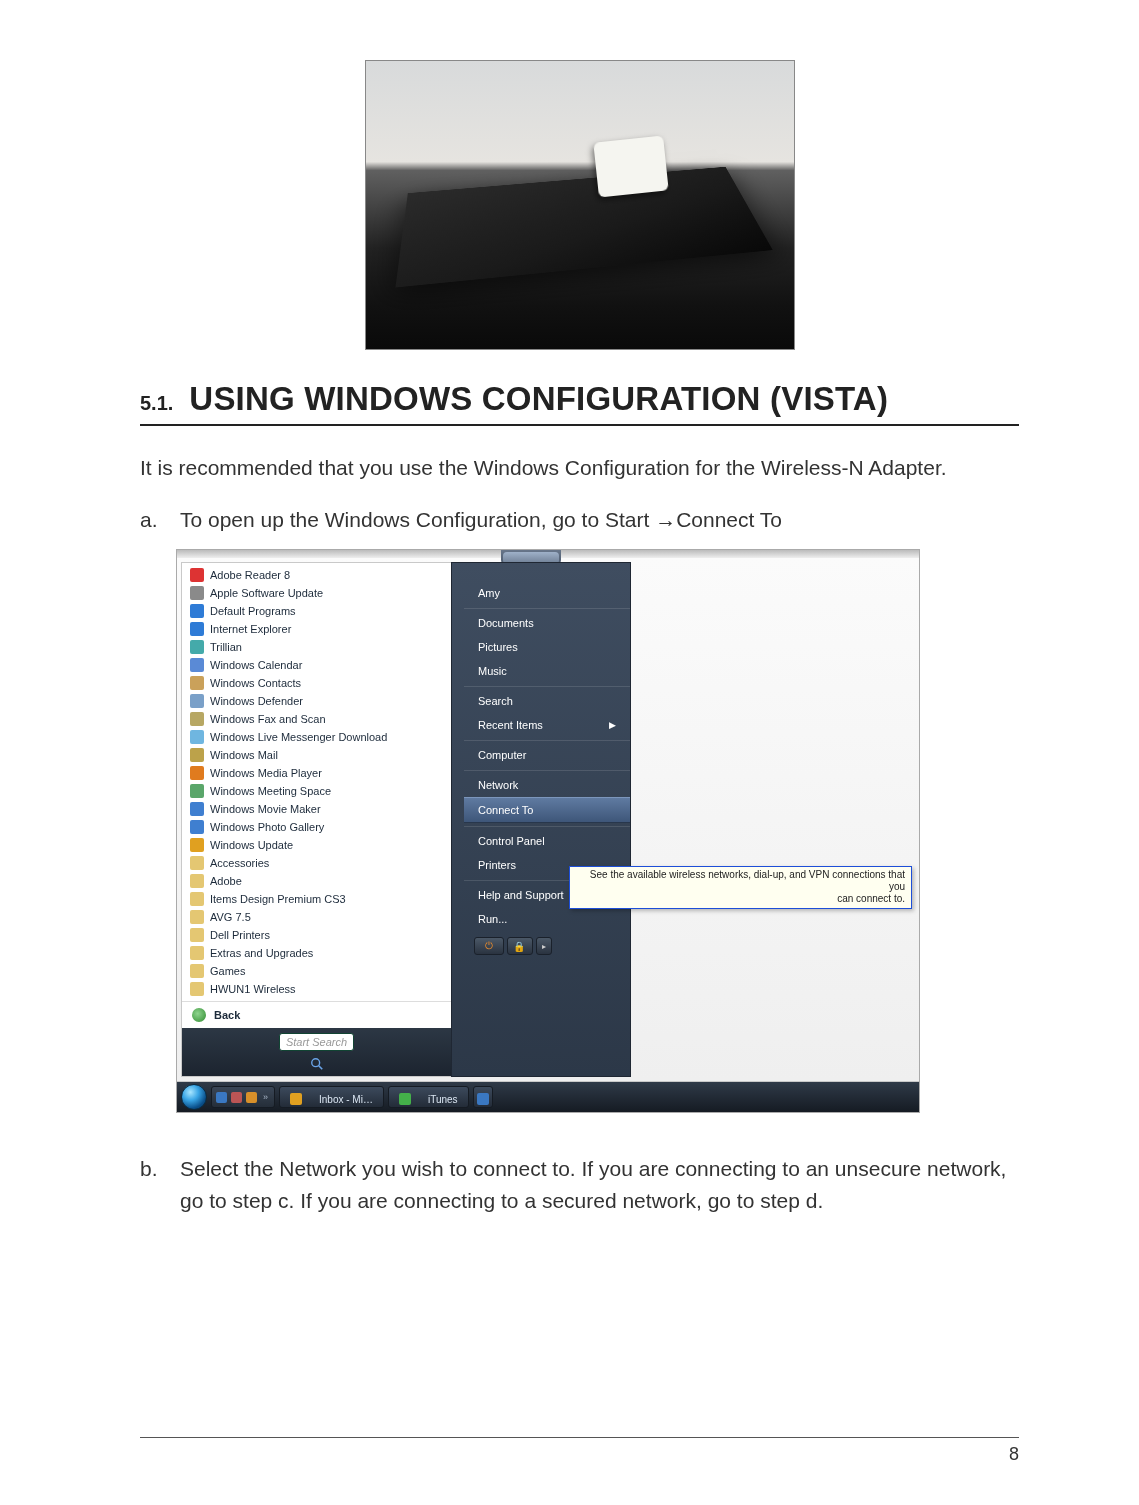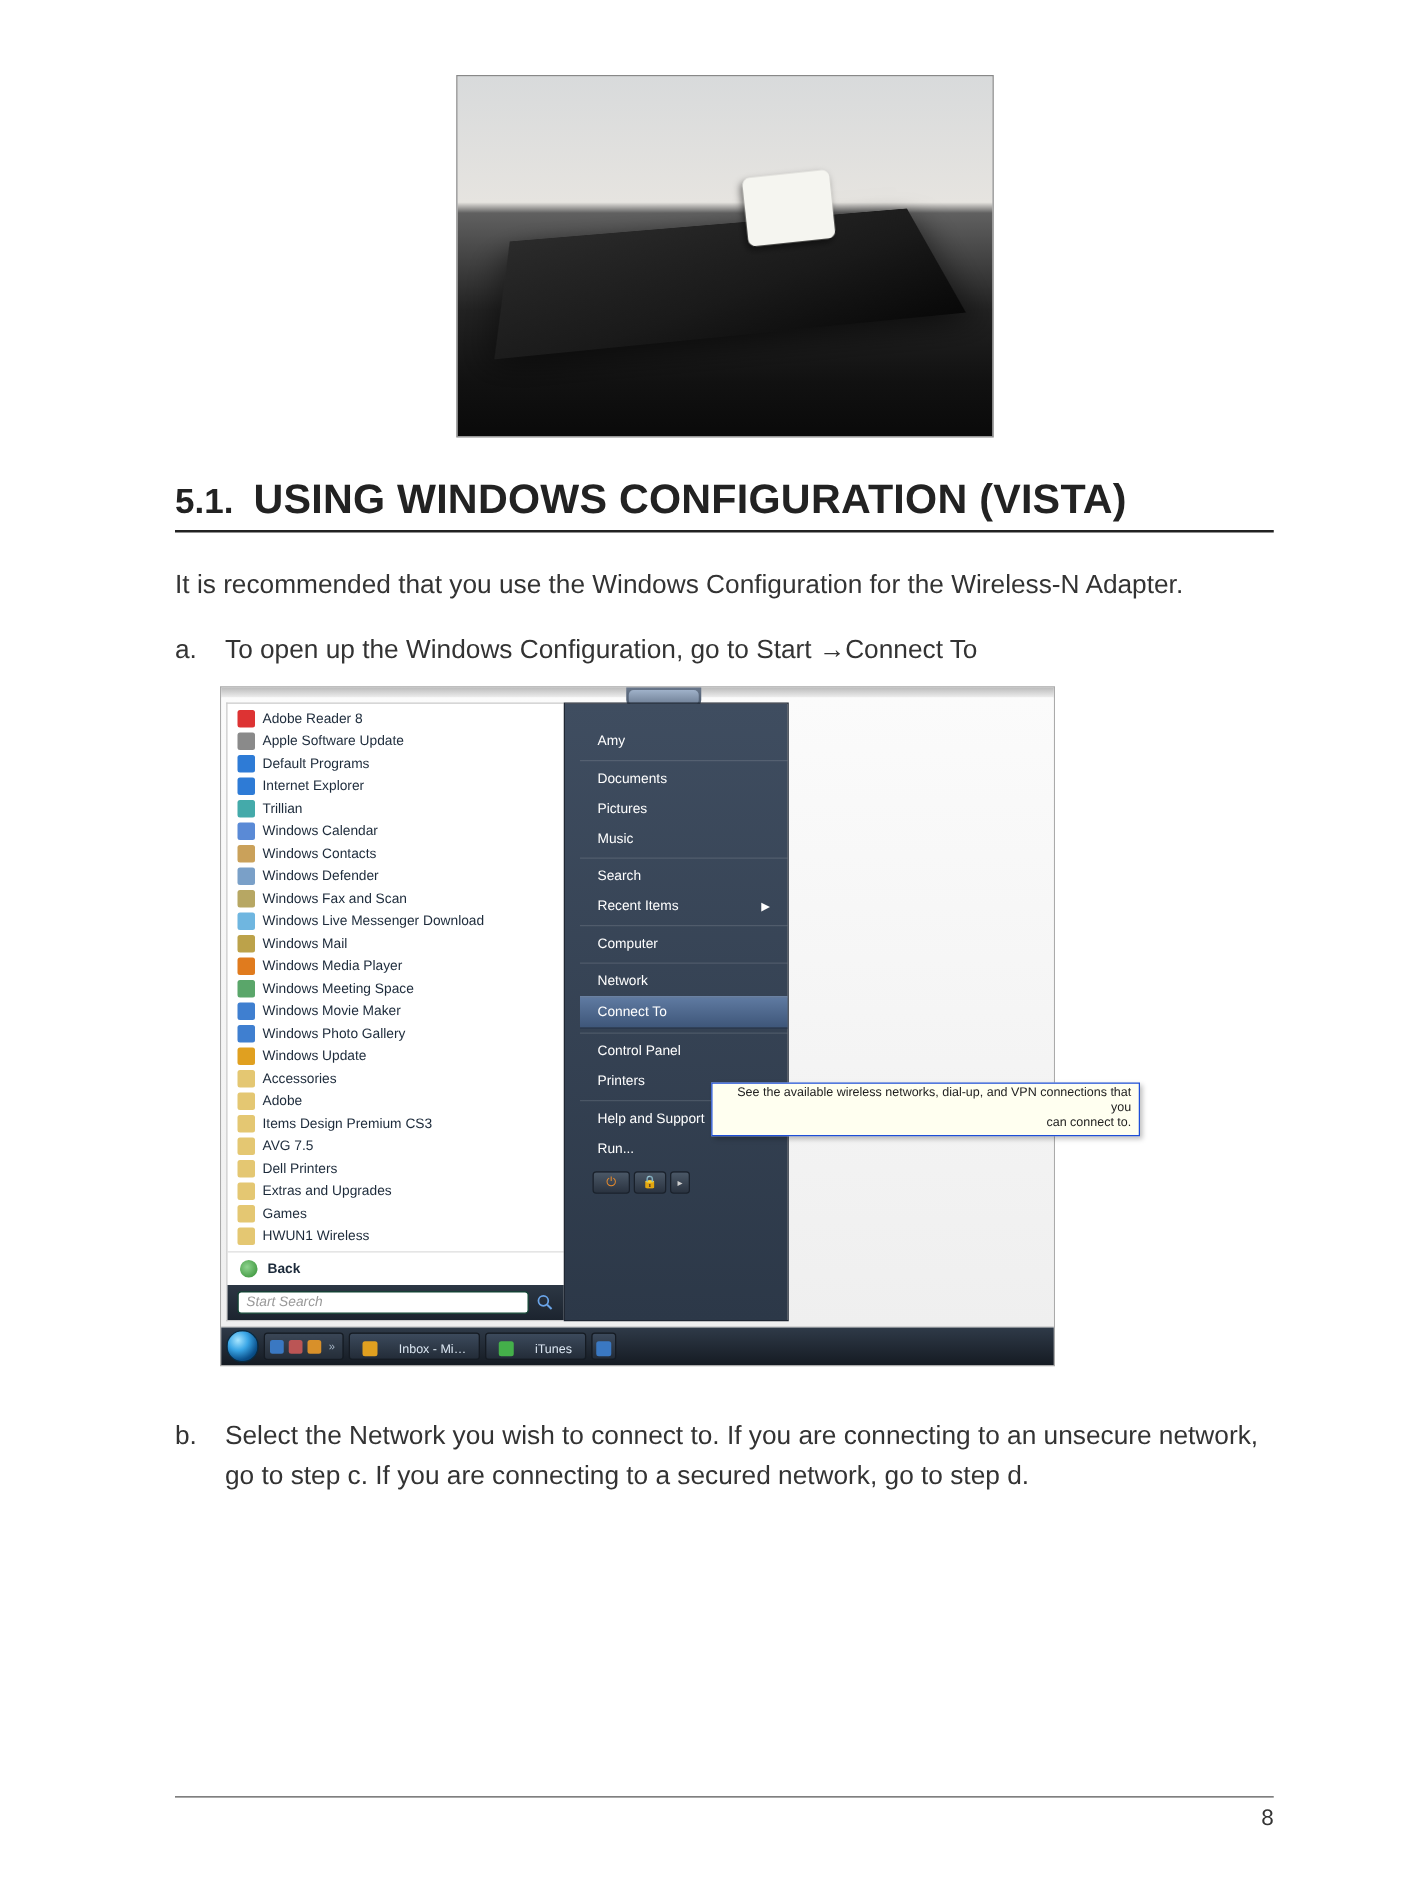--- a/index.html
+++ b/index.html
@@ -42,21 +42,21 @@
 
   .section-heading {
     display: flex;
     align-items: baseline;
     gap: 16px;
     border-bottom: 2px solid #222;
     padding-bottom: 6px;
     margin-bottom: 26px;
   }
   .section-num {
-    font-size: 28px;
+    font-size: 20px;
     font-weight: bold;
     color: #222;
   }
   .section-title {
     font-size: 33px;
     font-weight: bold;
     color: #222;
     letter-spacing: 0.2px;
   }
 
@@ -74,21 +74,21 @@
     color: #333;
     line-height: 1.5;
     margin-bottom: 14px;
   }
   .step .marker { min-width: 22px; }
   .step .text { flex: 1; }
   .arrow { font-family: "Segoe UI Symbol", Arial, sans-serif; }
 
   
   .shot {
-    width: 668px;
+    width: 744px;
     margin: 8px 0 40px 36px;
     border: 1px solid #aaa;
     background: #fafafa;
     font-size: 11px;
     color: #1c2a3a;
     position: relative;
   }
   .shot-top-shadow {
     height: 8px;
     background: linear-gradient(#bbb, #eee);
@@ -140,21 +140,21 @@
     border-top: 1px solid #ddd;
     font-weight: bold;
   }
   .back-row .bico {
     width: 14px; height: 14px; border-radius: 50%;
     background: radial-gradient(circle at 40% 40%, #8fd48f, #2e8b2e);
   }
   .search-row {
     background: linear-gradient(#2c3744, #1c242f);
     padding: 5px 8px;
-    display: flex; align-items: center; gap: 6px;
+    display: flex; align-items: center; gap: 6px; flex-direction: column;
   }
   .search-input {
     flex: 1;
     background: #fff;
     border: 1px solid #143;
     border-radius: 3px;
     padding: 2px 6px;
     font-size: 11px;
     font-style: italic;
     color: #999;

